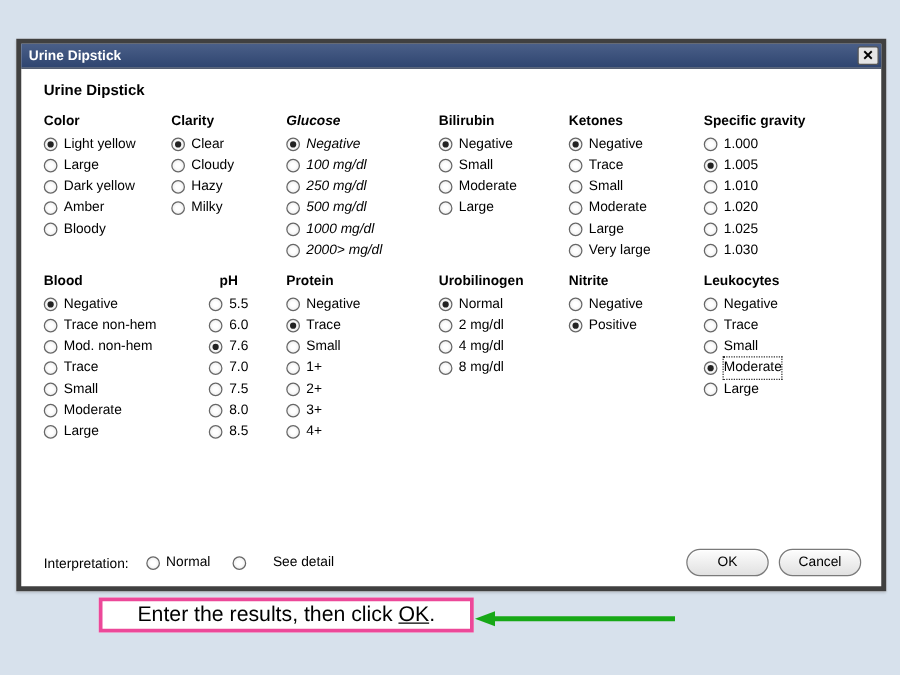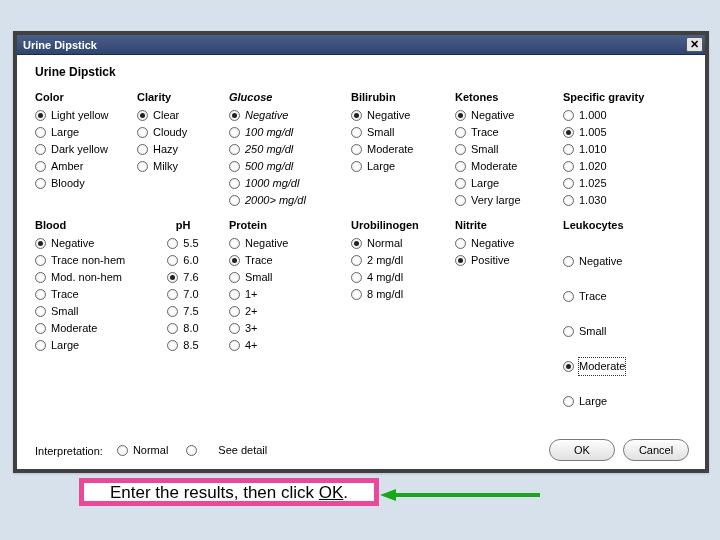--- a/index.html
+++ b/index.html
@@ -121,23 +121,24 @@
     box-shadow:inset 0 1px 0 #fff;
     font-size:11px;
     line-height:20px;
     text-align:center;
     cursor:pointer;
   }
   .callout {
     position:absolute;
     left:79px; top:478px;
     width:300px; height:28px;
-    border:5px solid #ec4899;
+    border:3px solid #ec4899;
     background:#fff;
     display:flex;
+    align-items:center;
     justify-content:center;
     font-family: "Comic Sans MS", cursive, sans-serif;
     font-size:17px;
     color:#000;
   }
   .callout .ok-u { text-decoration:underline; }
   .arrow {
     position:absolute;
     left:380px; top:488px;
     width:160px; height:14px;
@@ -418,21 +419,21 @@
           <div class="col-title">Nitrite</div>
           <div class="opt">
             <span class="radio"></span>
             <span class="lbl">Negative</span>
           </div>
           <div class="opt">
             <span class="radio sel"></span>
             <span class="lbl">Positive</span>
           </div>
         </div>
-        <div class="col" style="width: 120px; gap: 18px;">
+        <div class="col" style="width: 120px;">
           <div class="col-title">Leukocytes</div>
           <div class="opt">
             <span class="radio"></span>
             <span class="lbl">Negative</span>
           </div>
           <div class="opt">
             <span class="radio"></span>
             <span class="lbl">Trace</span>
           </div>
           <div class="opt">

